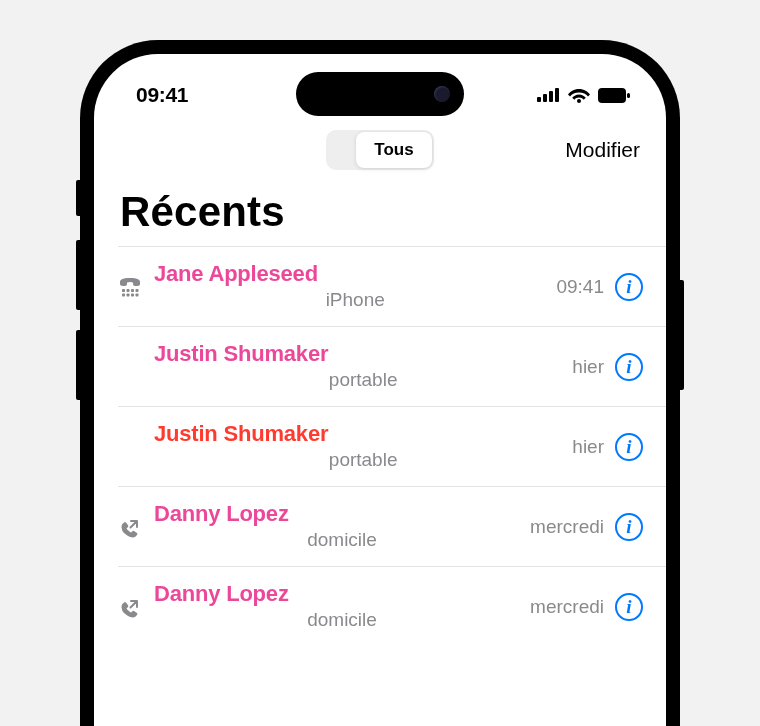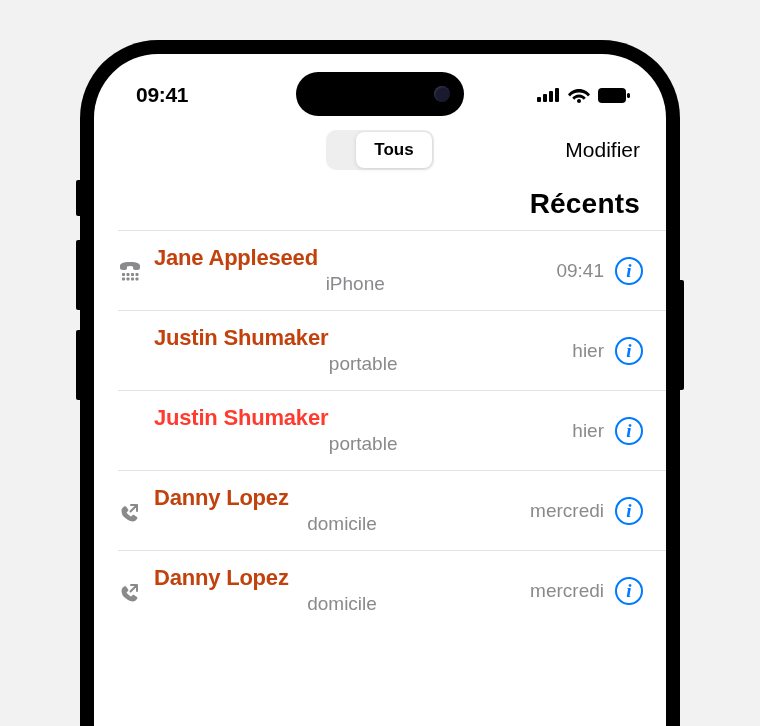--- a/index.html
+++ b/index.html
@@ -155,25 +155,24 @@
     }
     .edit-btn {
       position: absolute;
       right: 26px;
       font-size: 21px;
       color: #000000;
       font-weight: 400;
       cursor: pointer;
     }
     .large-title {
-      font-size: 28px;
+      font-size: 42px;
       font-weight: 700;
       padding: 10px 26px 10px 26px;
       letter-spacing: 0.2px;
-      text-align: right;
     }
     .call-list {
       padding-left: 24px;
     }
     .call-row {
       display: flex;
       align-items: center;
       border-top: 1px solid #e3e3e5;
       padding: 12px 22px 12px 0;
       min-height: 80px;
@@ -186,21 +185,21 @@
       align-items: flex-start;
       padding-top: 4px;
     }
     .call-main {
       flex: 1;
       min-width: 0;
     }
     .call-name {
       font-size: 22px;
       font-weight: 600;
-      color: #c2410c;
+      color: #ec4899;
       line-height: 1.25;
       letter-spacing: -0.2px;
     }
     .call-name.missed {
       color: #ff3b30;
     }
     .call-label {
       font-size: 19px;
       color: #8a8a8e;
       line-height: 1.3;

